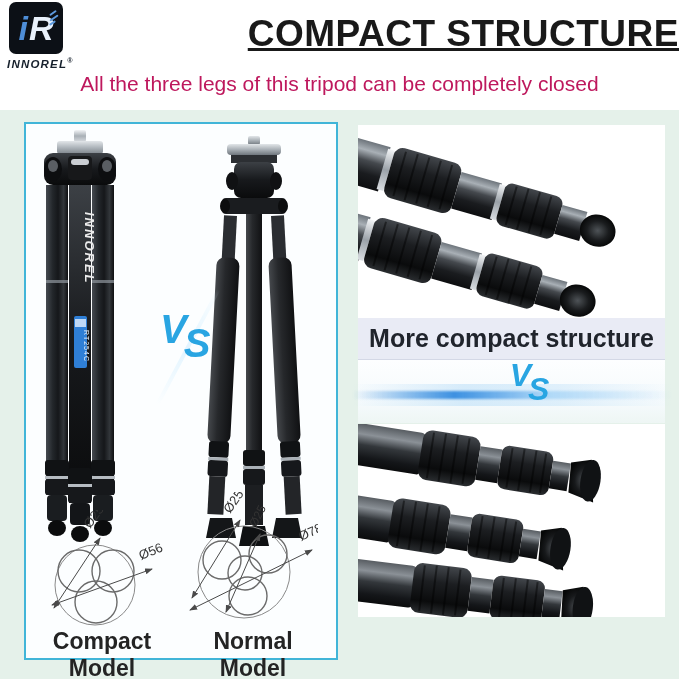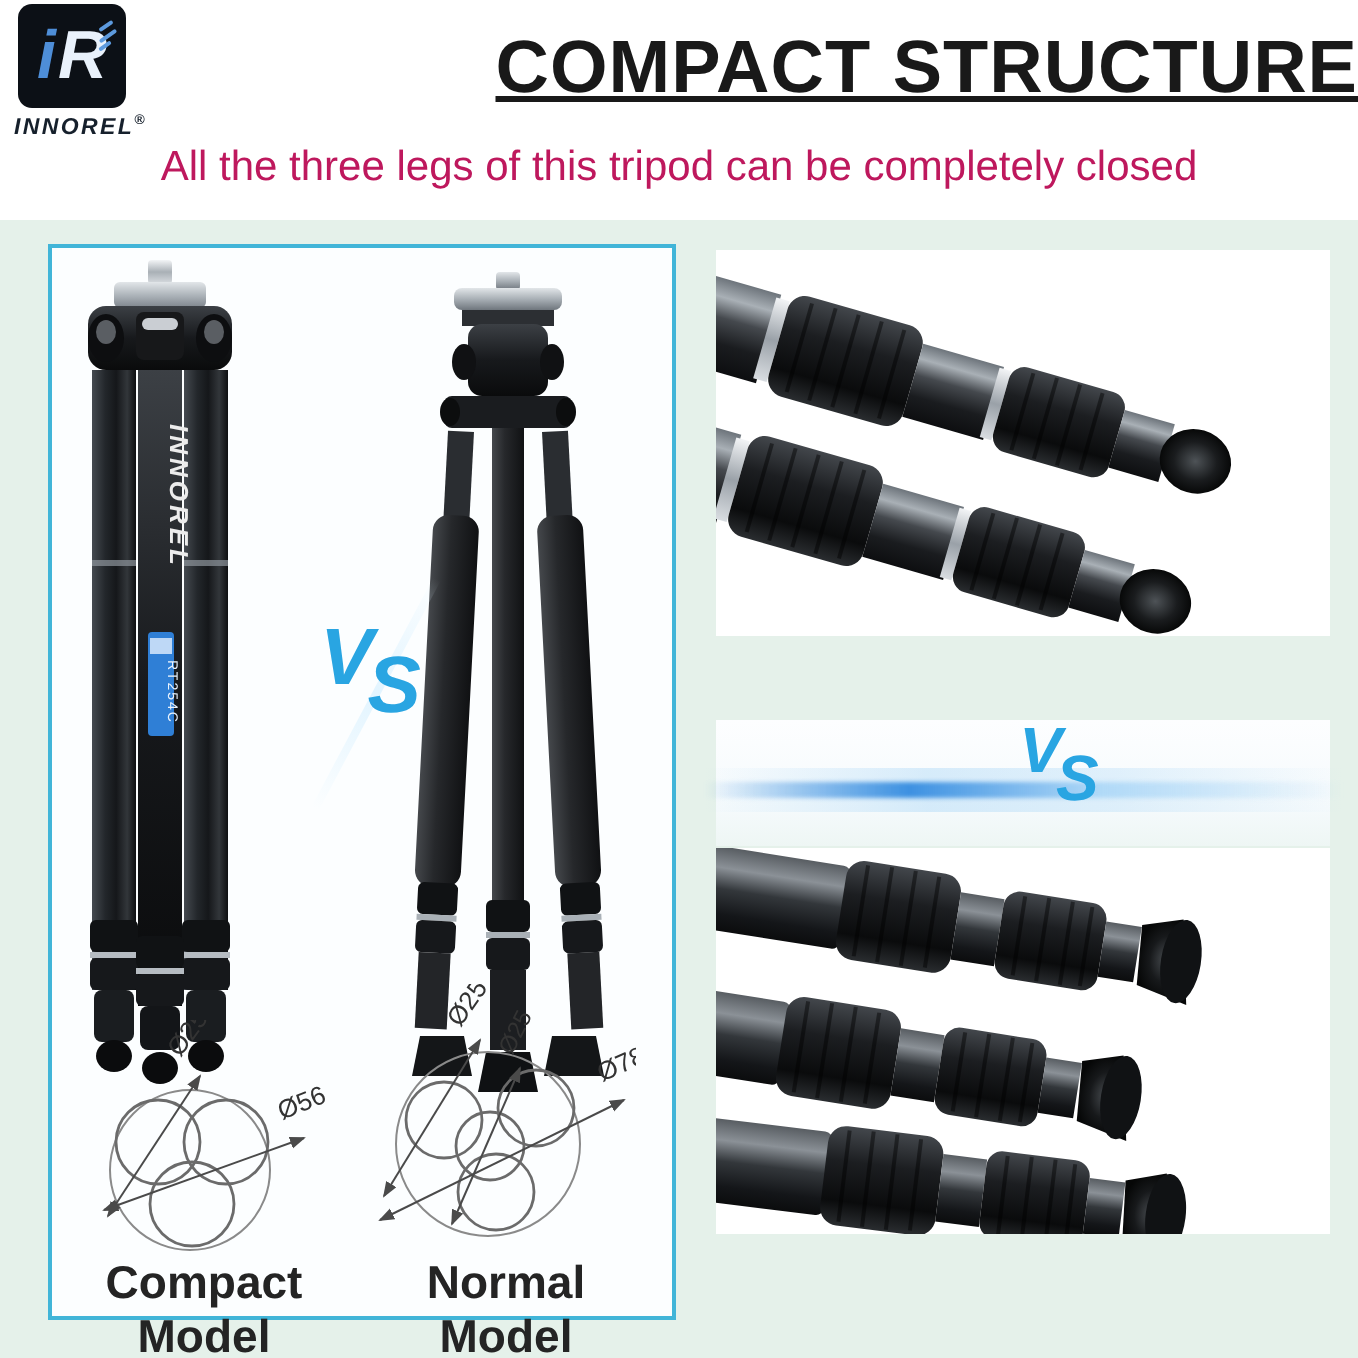--- a/index.html
+++ b/index.html
@@ -294,20 +294,23 @@
         </g>
       </defs>
       <g transform="translate(-150,-30) rotate(16)">
         <use href="#legAsmR"></use>
       </g>
       <g transform="translate(-170,40) rotate(16)">
         <use href="#legAsmR"></use>
       </g>
     </svg>
   </div>
+  <div class="caption caption-top">
+    <span>More compact structure</span>
+  </div>
 
   <div class="vs-band">
     <div class="band-streak-soft"></div>
     <div class="band-streak"></div>
     <div class="vs-right vs">
       <span class="vs-v">V</span><span class="vs-s">S</span>
     </div>
   </div>
 
   <div class="photo photo-bottom">

